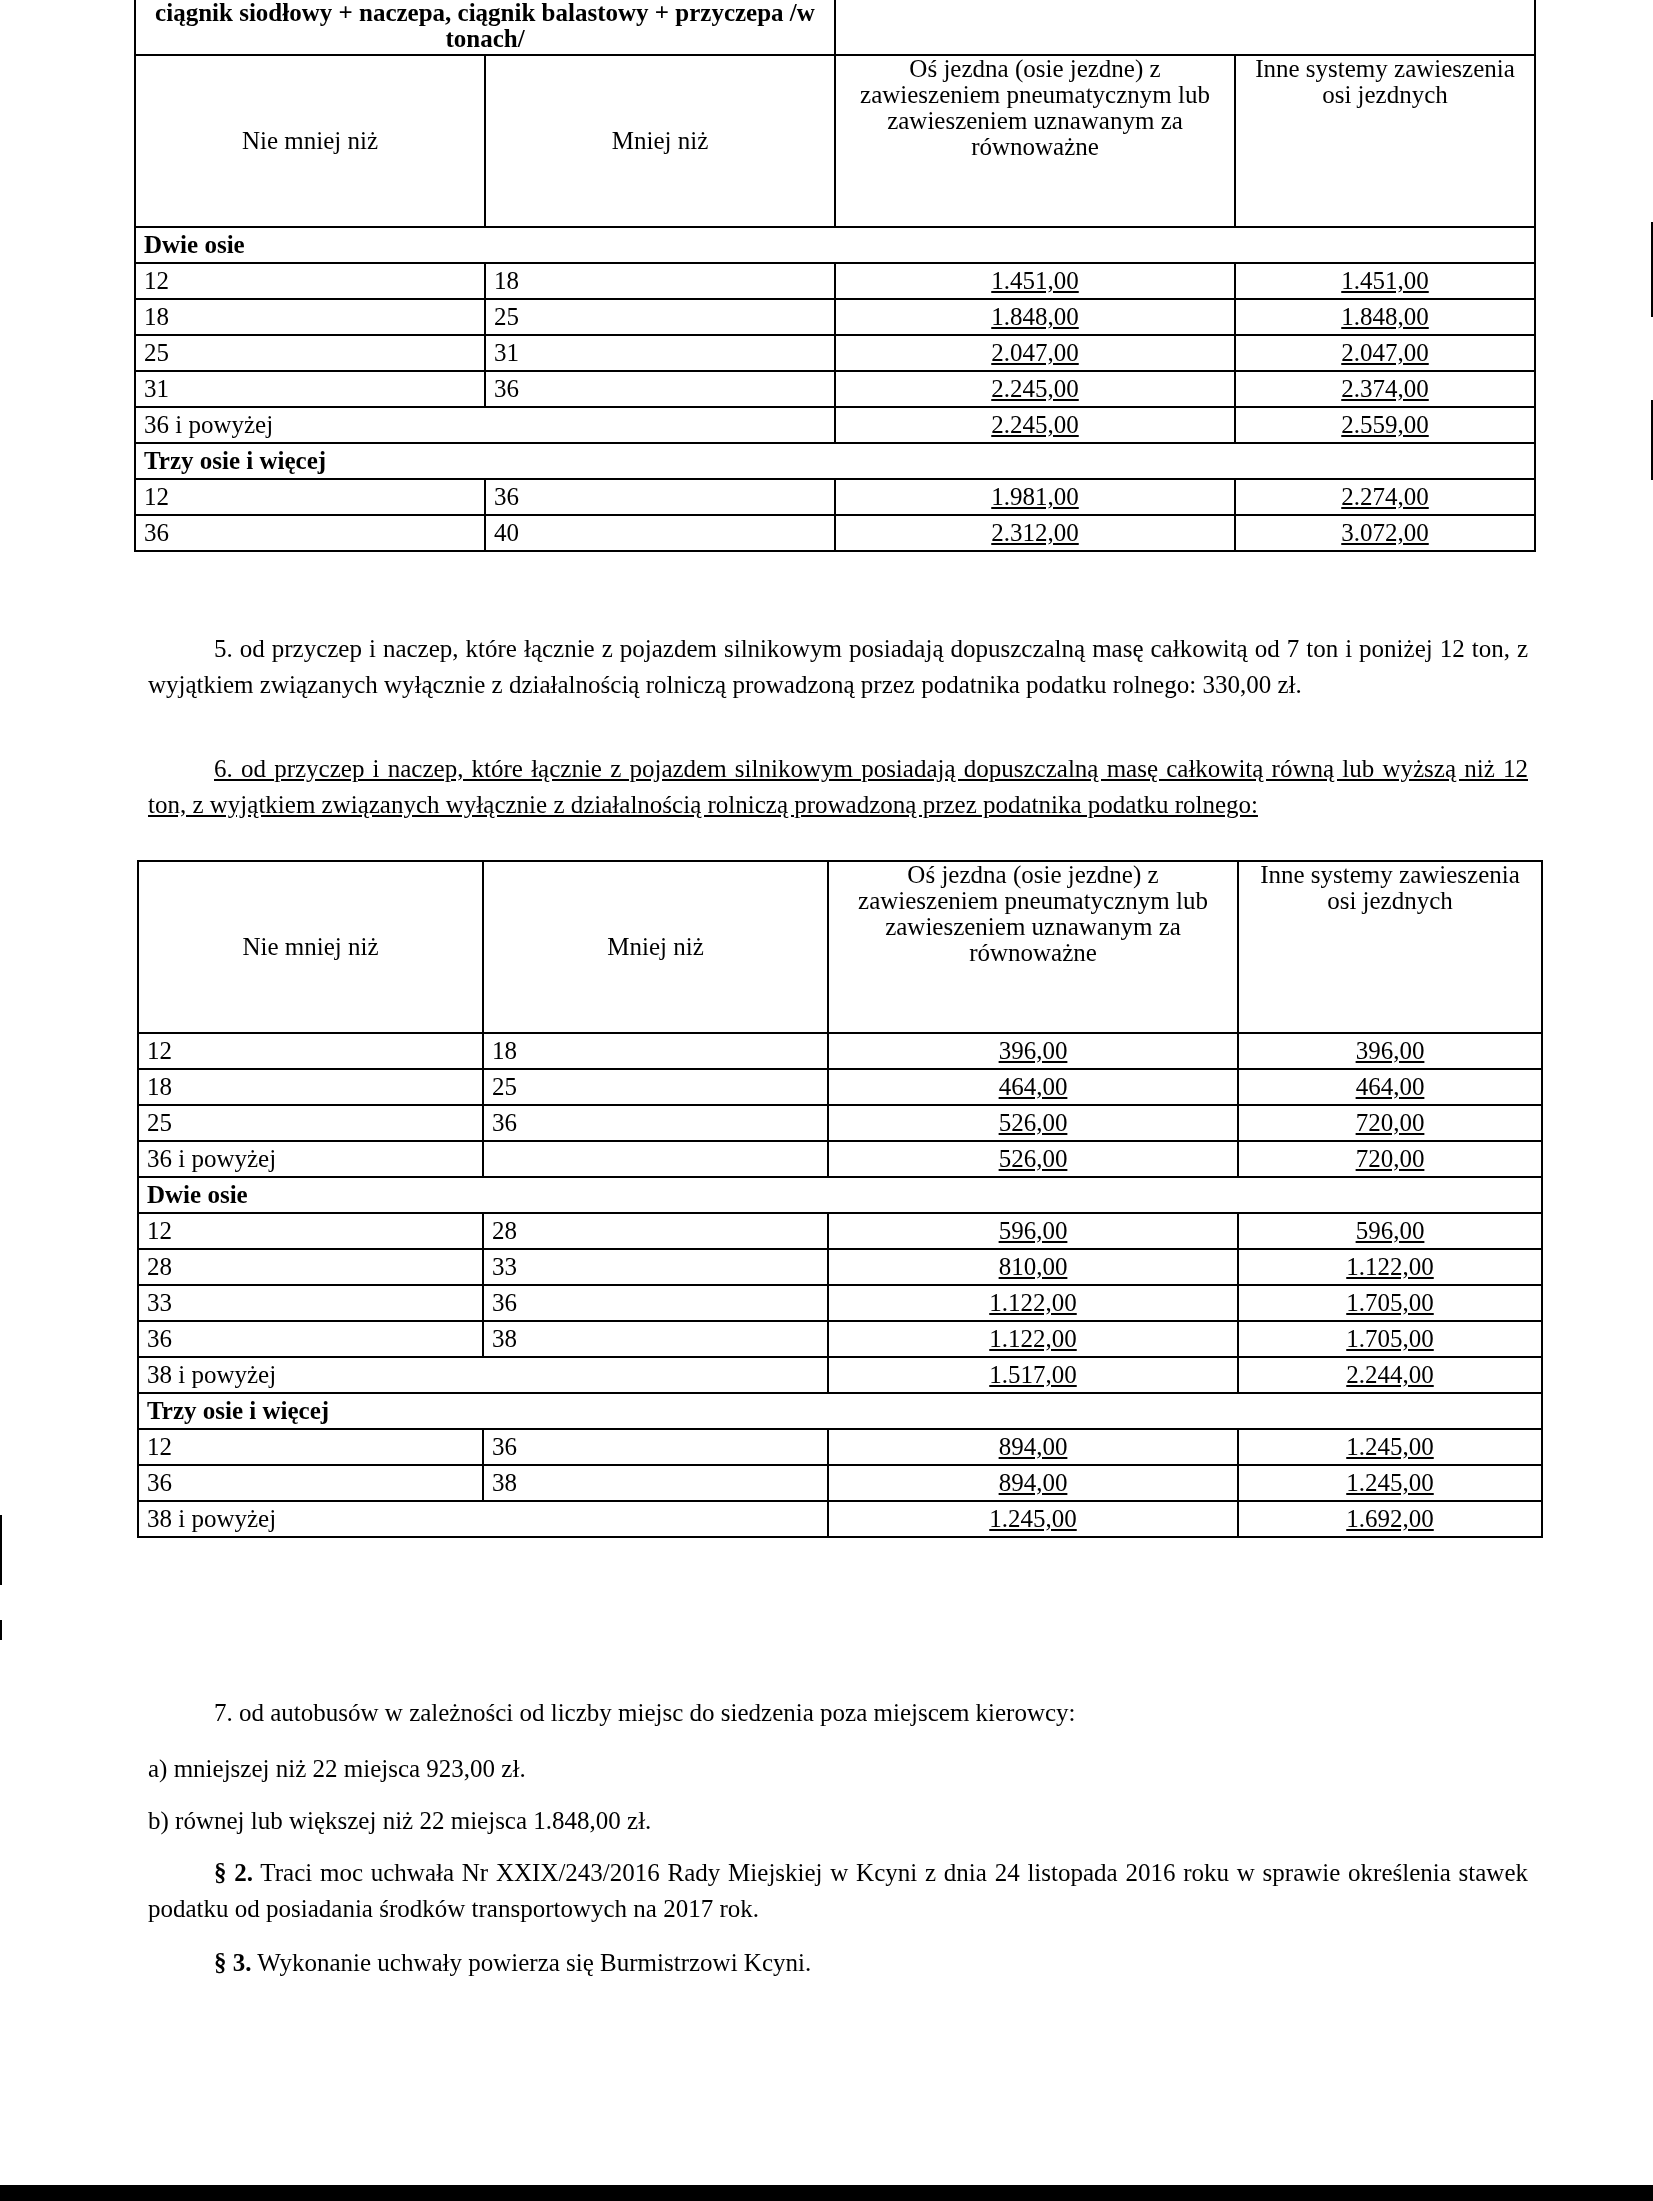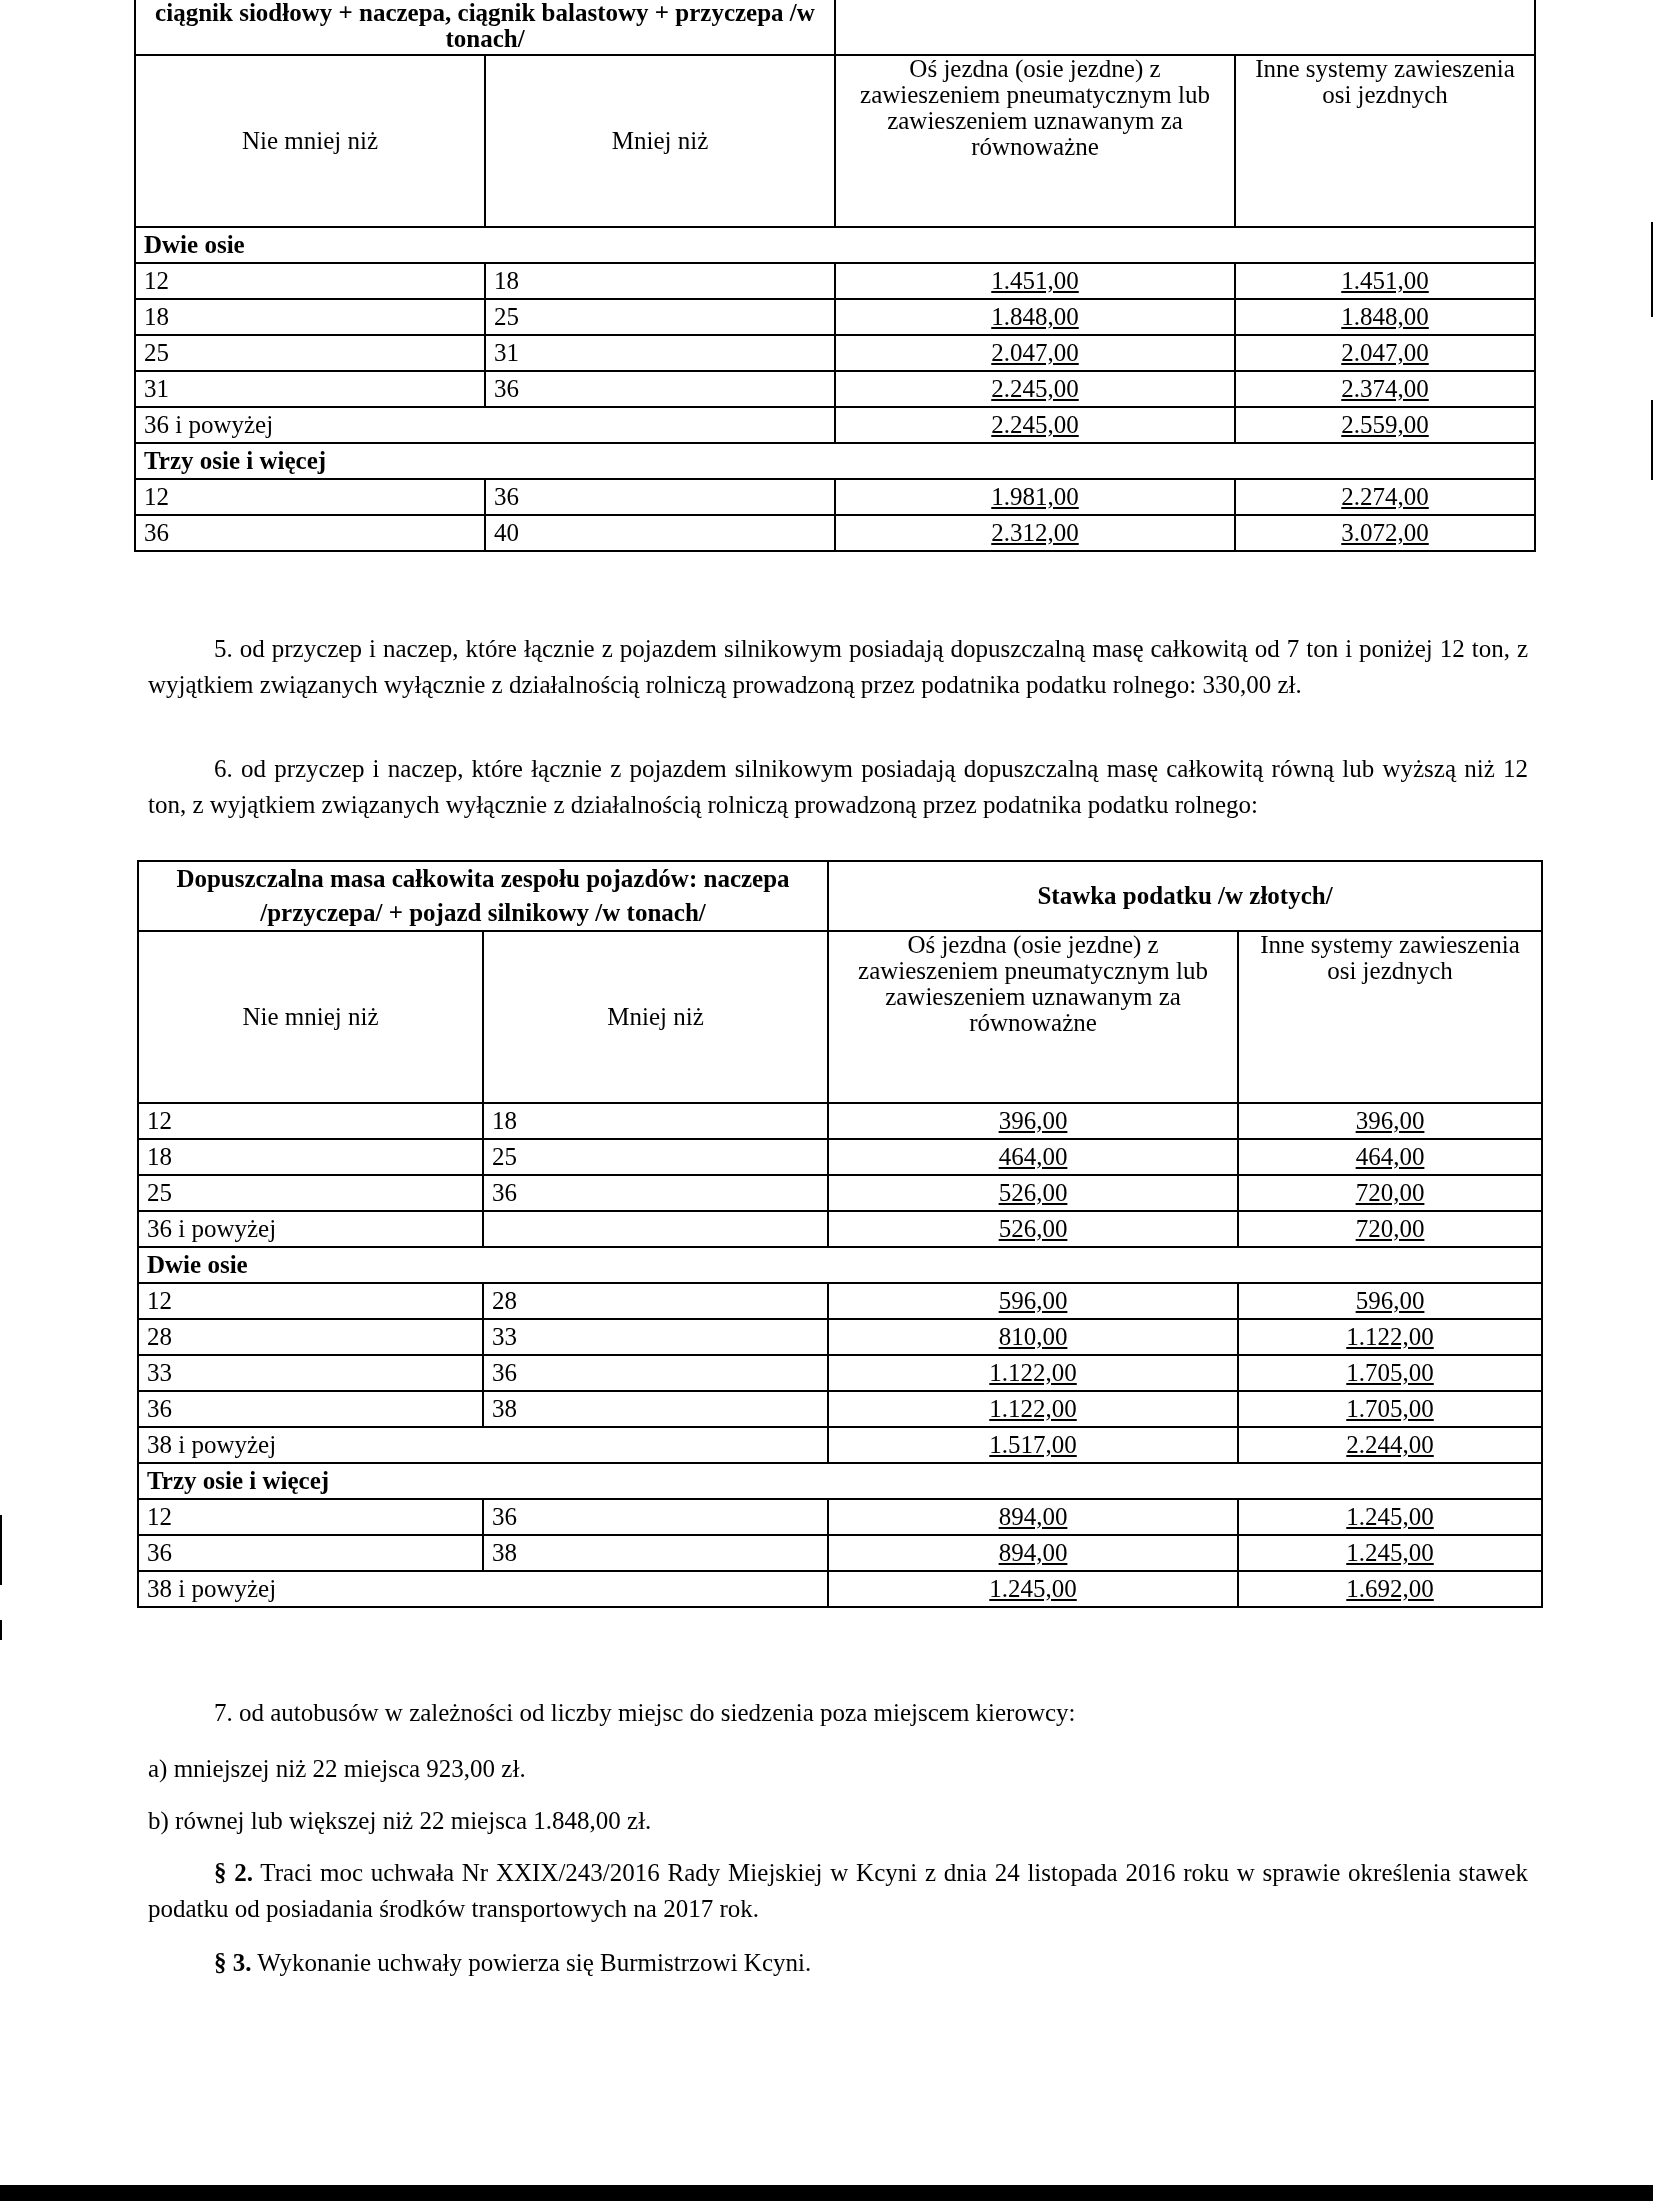--- a/index.html
+++ b/index.html
@@ -17,21 +17,21 @@
   .tbl td.hdr { text-align: center; vertical-align: middle; white-space: normal; line-height: 26px; }
   .tbl td.bhdr { text-align: center; vertical-align: middle; white-space: normal; font-weight: bold; line-height: 34px; }
   #t1 { left: 134px; top: -4px; width: 1400px; }
   #t2 { left: 137px; top: 860px; width: 1404px; }
   .para {
     position: absolute; font-size: 25px; line-height: 36px; text-align: justify; margin-top: 13px;
   }
   .para p { margin: 0; }
   .indent { text-indent: 66px; }
   #p5 { left: 148px; top: 618px; width: 1380px; }
-  #p6 { left: 148px; top: 738px; width: 1380px; }
+  #p6 { left: 148px; top: 738px; width: 1380px; text-decoration: underline; }
   #p7 { left: 148px; top: 1682px; width: 1380px; }
   #pa { left: 148px; top: 1738px; width: 1380px; }
   #pb { left: 148px; top: 1790px; width: 1380px; }
   #ps2 { left: 148px; top: 1842px; width: 1380px; }
   #ps3 { left: 148px; top: 1932px; width: 1380px; }
   .bottom-bar { position: absolute; left: 0; top: 2185px; width: 1653px; height: 16px; background: #000; }
   .edge { position: absolute; background: #000; width: 2px; }
 </style>
 </head>
 <body>
@@ -112,24 +112,20 @@
 </div>
 
 <table id="t2" class="tbl">
   <colgroup>
       <col style="width:345px">
       <col style="width:345px">
       <col style="width:410px">
       <col style="width:304px">
     </colgroup>
   <tbody id="t2-body">
-    <tr style="height:70px">
-      <td colspan="2" class="bhdr">Dopuszczalna masa całkowita zespołu pojazdów: naczepa /przyczepa/ + pojazd silnikowy /w tonach/</td>
-      <td colspan="2" class="bhdr">Stawka podatku /w złotych/</td>
-    </tr>
     <tr style="height:172px">
       <td class="hdr">Nie mniej niż</td>
       <td class="hdr">Mniej niż</td>
       <td class="hdr" style="vertical-align:top">Oś jezdna (osie jezdne) z zawieszeniem pneumatycznym lub zawieszeniem uznawanym za równoważne</td>
       <td class="hdr" style="vertical-align:top">Inne systemy zawieszenia osi jezdnych</td>
     </tr>
       <tr style="height: 26px;">
         <td>12</td>
         <td>18</td>
         <td class="num">396,00</td>

